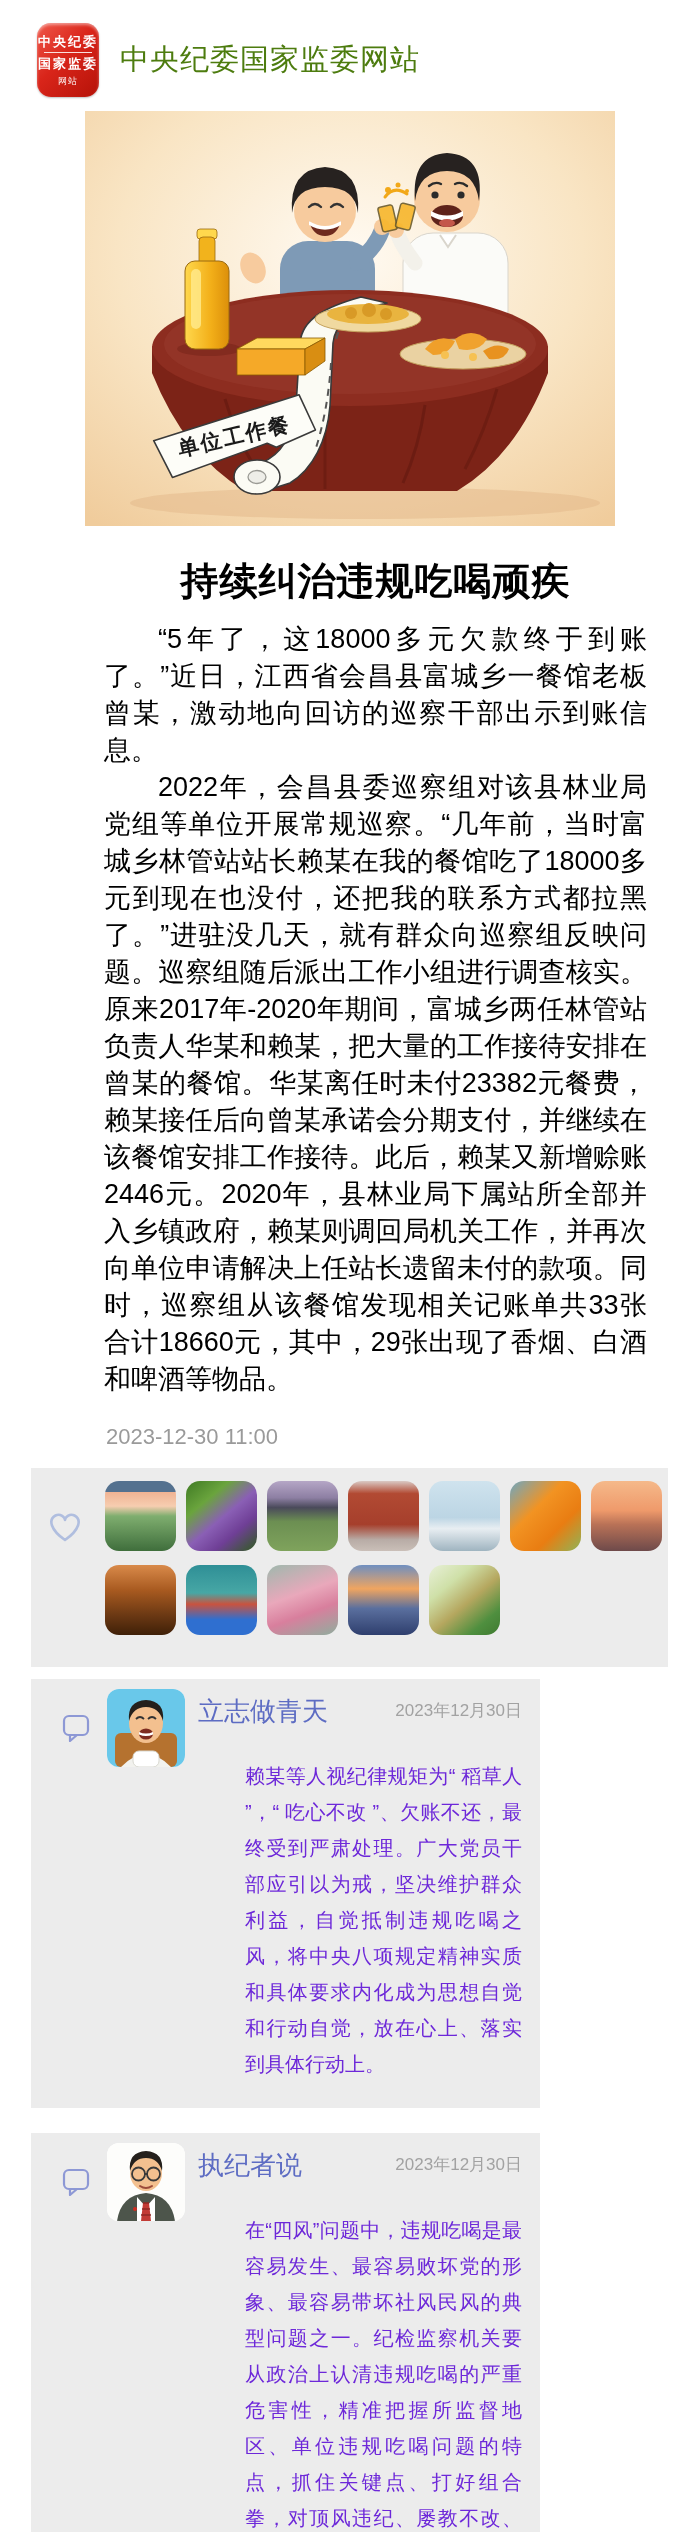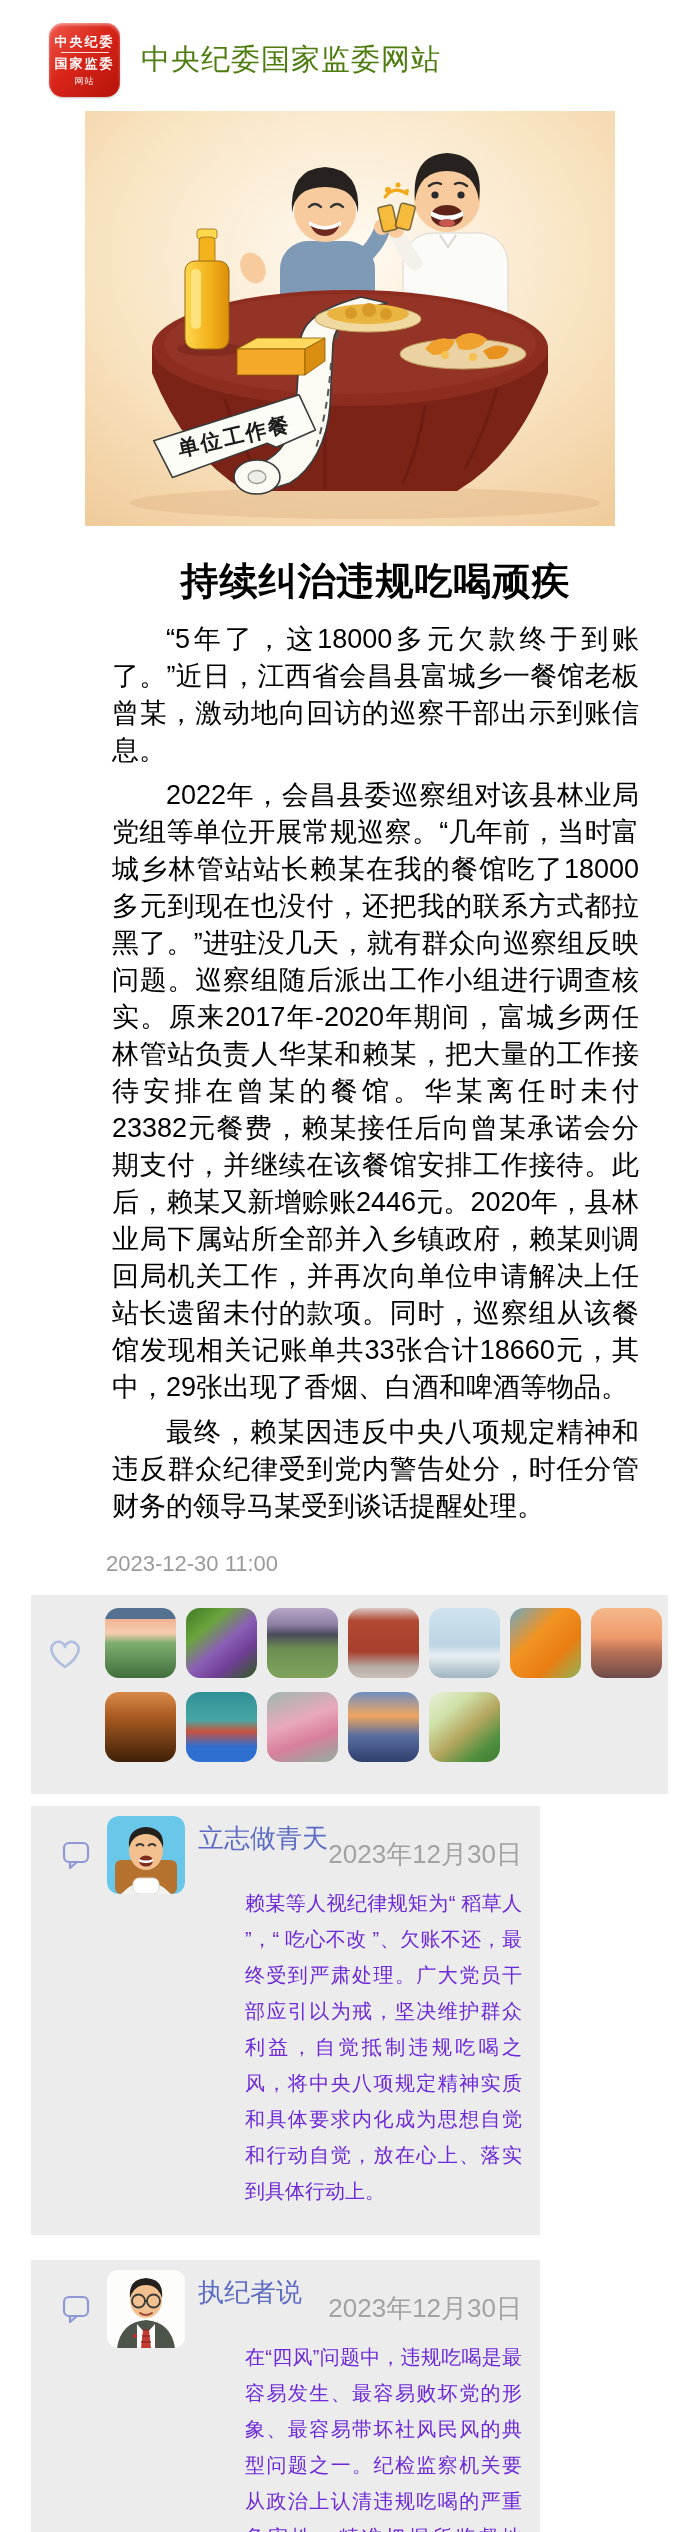--- a/index.html
+++ b/index.html
@@ -1,53 +1,53 @@
 <!DOCTYPE html>
 <html><head>
 <meta charset="utf-8">
 <style>
   html,body{margin:0;padding:0;background:#fff;}
   .page{width:699px;margin:0 auto;background:#fff;font-family:"Liberation Sans","DejaVu Sans",sans-serif;color:#000;position:relative;min-height:2532px;}
 
   
   .site-header{display:flex;align-items:center;padding:23px 0 6px 37px;background:#fff;}
-  .logo{width:71px;height:74px;border-radius:14px;background:linear-gradient(135deg,#f0584a 0%,#d9251a 45%,#b51208 100%);
+  .logo{width:62px;height:74px;border-radius:14px;background:linear-gradient(135deg,#f0584a 0%,#d9251a 45%,#b51208 100%);
         box-shadow:inset 0 2px 3px rgba(255,255,255,.45), 0 1px 2px rgba(0,0,0,.25);
-        display:flex;flex-direction:column;align-items:center;justify-content:center;color:#fff;margin-left:12px;}
+        display:flex;flex-direction:column;align-items:center;justify-content:center;color:#fff;}
   .logo .l1,.logo .l2{font-size:13px;font-weight:bold;letter-spacing:2px;line-height:17px;white-space:nowrap;}
   .logo .div{width:48px;height:1px;background:rgba(255,255,255,.85);margin:2px 0;}
   .logo .l3{font-size:9px;letter-spacing:1px;margin-top:3px;opacity:.95;}
   .site-title{margin-left:21px;font-size:29px;color:#4d7c0f;letter-spacing:1px;}
 
   
   .illustration{display:block;margin:8px auto 0;width:530px;height:415px;}
 
   
   .article-title{font-size:38px;font-weight:bold;text-align:center;margin:30px 52px 14px 104px;letter-spacing:1px;}
   .article-body{margin:0 52px 0 104px;font-size:27px;line-height:37px;text-align:justify;}
-  .article-body p{margin:8px;text-indent:2em;}
+  .article-body p{margin:0;text-indent:2em;}
   .pub-date{margin:26px 52px 15px 106px;font-size:22px;color:#9a9a9a;}
 
   
   .gallery{margin:18px 31px 0;width:637px;background:#ececec;display:flex;padding:13px 0 32px 0;box-sizing:border-box;}
   .like-col{width:67px;display:flex;justify-content:center;}
   .like-btn{margin-top:28px;width:38px;height:36px;background:none;border:none;padding:0;cursor:pointer;}
   .thumb-grid{display:grid;grid-template-columns:repeat(7,71px);grid-auto-rows:70px;gap:14px 10px;margin-left:7px;}
   .thumb{width:71px;height:70px;border-radius:14px;cursor:pointer;}
 
   
   .comment-card{margin:12px 31px 0;width:509px;background:#ececec;box-sizing:border-box;padding:5px 18px 26px 31px;display:flex;}
   .comment-card + .comment-card{margin-top:25px;}
   .bubble-col{width:28px;flex:none;}
   .bubble-col svg{margin-top:30px;}
   .avatar-wrap{flex:none;width:78px;height:78px;border-radius:12px;overflow:hidden;margin-left:17px;margin-top:5px;background:#fff;}
   .c-main{flex:1;margin-left:13px;min-width:0;}
   .c-head{display:flex;justify-content:space-between;align-items:flex-start;min-height:74px;padding-top:10px;box-sizing:border-box;}
   .c-name{font-size:26px;color:#5d6cc3;}
-  .c-date{font-size:26px;color:#a2a2a2;margin-top:16px;}
+  .c-date{font-size:17px;color:#a2a2a2;margin-top:5px;}
   .c-text{font-size:20px;line-height:36px;text-align:justify;color:#6d28d9;margin-left:47px;}
 </style>
 </head>
 <body>
 
 <div class="page">
 
   <header class="site-header">
     <div class="logo">
       <span class="l1">中央纪委</span>
@@ -147,21 +147,20 @@
     <path d="M370,228 q16,-12 32,0 q-8,14 -28,10 z" fill="#f0a22e"></path>
     <path d="M398,240 q14,-10 26,-2 q-4,12 -20,10 z" fill="#e8921f"></path>
     <circle cx="360" cy="244" r="4" fill="#f6c152"></circle>
       <circle cx="388" cy="246" r="4" fill="#f6c152"></circle>
   </svg>
 
   <h1 class="article-title">持续纠治违规吃喝顽疾</h1>
   <div class="article-body">
     <p>“5年了，这18000多元欠款终于到账了。”近日，江西省会昌县富城乡一餐馆老板曾某，激动地向回访的巡察干部出示到账信息。</p>
     <p>2022年，会昌县委巡察组对该县林业局党组等单位开展常规巡察。“几年前，当时富城乡林管站站长赖某在我的餐馆吃了18000多元到现在也没付，还把我的联系方式都拉黑了。”进驻没几天，就有群众向巡察组反映问题。巡察组随后派出工作小组进行调查核实。原来2017年-2020年期间，富城乡两任林管站负责人华某和赖某，把大量的工作接待安排在曾某的餐馆。华某离任时未付23382元餐费，赖某接任后向曾某承诺会分期支付，并继续在该餐馆安排工作接待。此后，赖某又新增赊账2446元。2020年，县林业局下属站所全部并入乡镇政府，赖某则调回局机关工作，并再次向单位申请解决上任站长遗留未付的款项。同时，巡察组从该餐馆发现相关记账单共33张合计18660元，其中，29张出现了香烟、白酒和啤酒等物品。</p>
-    <p>最终，赖某因违反中央八项规定精神和违反群众纪律受到党内警告处分，时任分管财务的领导马某受到谈话提醒处理。</p>
   </div>
   <div class="pub-date">2023-12-30 11:00</div>
 
   <section class="gallery">
     <div class="like-col">
       <button class="like-btn" title="">
         <svg width="38" height="36" viewBox="0 0 38 36">
           <path d="M19 31 C 4.5 21 2 10.5 9.5 6.5 C 14.5 4 19 8.5 19 11 C 19 8.5 23.5 4 28.5 6.5 C 36 10.5 33.5 21 19 31 Z" fill="none" stroke="#b0bedf" stroke-width="2.6" stroke-linejoin="round"></path>
         </svg>
       </button>

